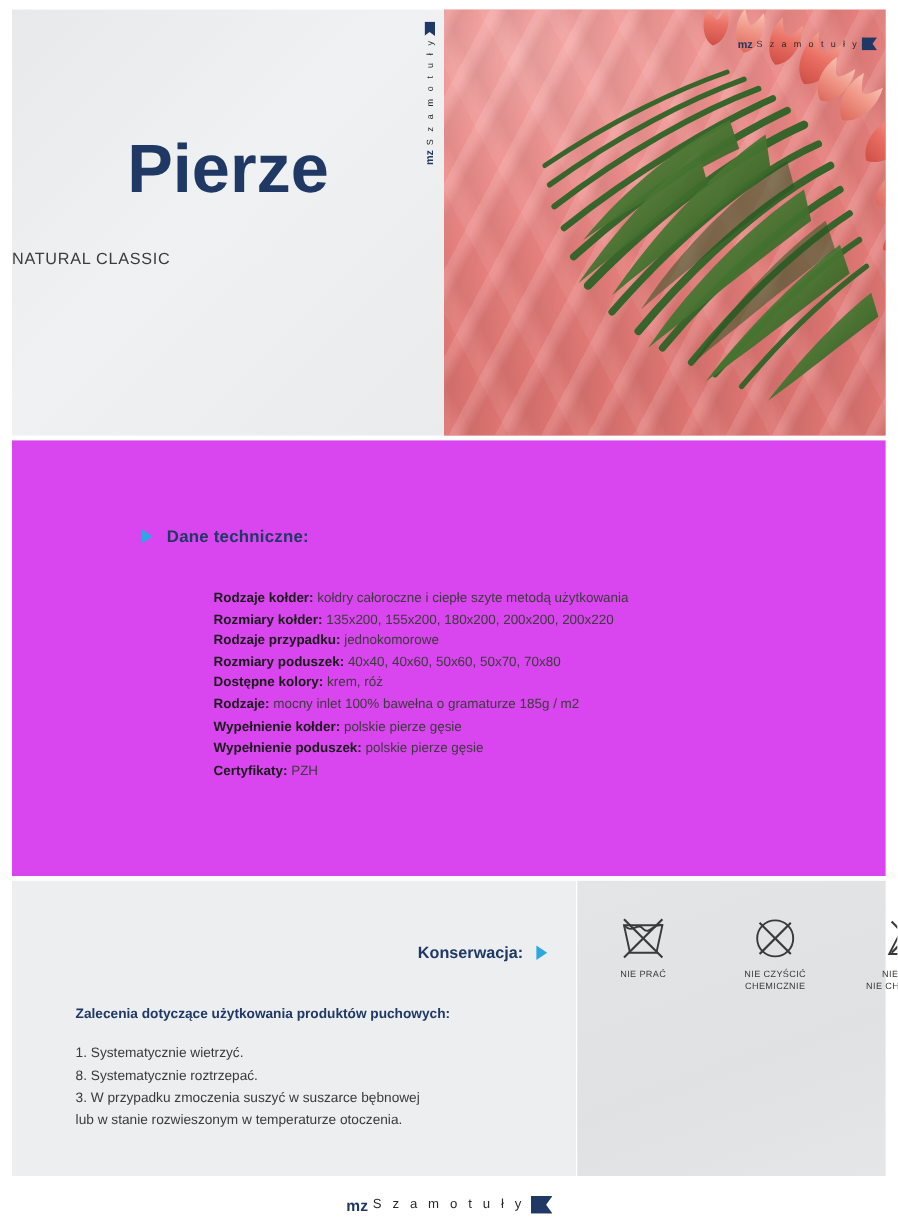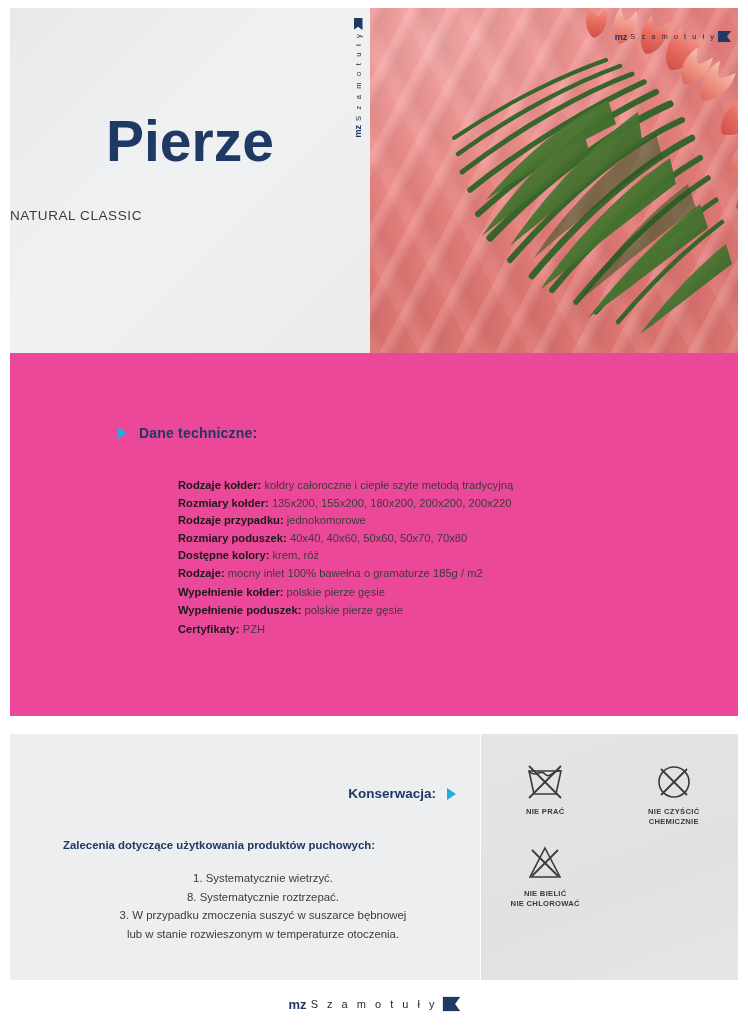--- a/index.html
+++ b/index.html
@@ -131,23 +131,23 @@
   .brand-tr .flagsm {
     width: 11px; height: 13px;
     background: #1f3864;
     clip-path: polygon(0 0, 100% 0, 100% 100%, 50% 70%, 0 100%);
     transform: rotate(-90deg);
   }
 
   
   .spec {
     position: absolute;
-    left: 10px; top: 353px;
+    left: 10px; top: 367px;
     width: 728px; height: 363px;
-    background: #ec4899;
+    background: #d946ef;
   }
   .spec-head {
     position: absolute;
     left: 108px; top: 72px;
     display: flex; align-items: center; gap: 12px;
   }
   .tri-right {
     width: 0; height: 0;
     border-left: 9px solid #2aa8e0;
     border-top: 6px solid transparent;
@@ -188,42 +188,41 @@
   }
   .care-body {
     position: absolute;
     left: 53px; top: 105px;
     width: 400px;
   }
   .care-body .h {
     font-size: 11.4px; font-weight: bold; color: #1f3864;
     margin-bottom: 18px;
   }
-  .care-body ol { list-style: none; text-align: center; }
+  .care-body ol { list-style: none; }
   .care-body li {
     font-size: 11.4px; color: #3b3b3b;
     line-height: 18.5px;
     white-space: pre-line;
   }
 
   .symbols {
     position: absolute;
     left: 481px; top: 734px;
     width: 257px; height: 246px;
     background: #e2e4e6;
     background: linear-gradient(160deg,#e3e5e7 0%, #dfe1e3 60%, #e4e6e8 100%);
   }
   .sym-grid {
     position: absolute;
     left: 0; right: 0; top: 28px;
     display: grid;
-    grid-template-columns: 1fr 1fr;
+    grid-template-columns: 1fr 1fr 1fr;
     row-gap: 18px;
     justify-items: center;
-    font-weight: bold;
   }
   .sym { width: 110px; text-align: center; }
   .sym svg { display: block; margin: 0 auto; }
   .sym .cap {
     margin-top: 7px;
     font-size: 7.6px;
     line-height: 9.6px;
     letter-spacing: .3px;
     color: #3a3a3a;
     white-space: pre-line;
@@ -360,21 +359,21 @@
 
   <div class="spec">
     <div class="spec-head">
       <span class="tri-right"></span>
       <span class="ttl">Dane techniczne:</span>
     </div>
 
     <div class="spec-list">
       <div class="spec-row">
         <b>Rodzaje kołder:</b>
-        <span>kołdry całoroczne i ciepłe szyte metodą tradycyjną</span>
+        <span>kołdry całoroczne i ciepłe szyte metodą użytkowania</span>
       </div>
       <div class="spec-row">
         <b>Rozmiary kołder:</b>
         <span>135x200, 155x200, 180x200, 200x200, 200x220</span>
       </div>
       <div class="spec-row">
         <b>Rodzaje przypadku:</b>
         <span>jednokomorowe</span>
       </div>
       <div class="spec-row">

